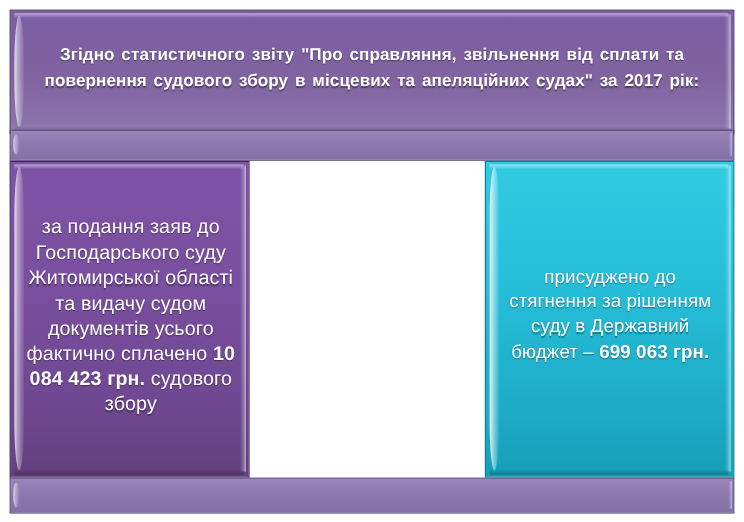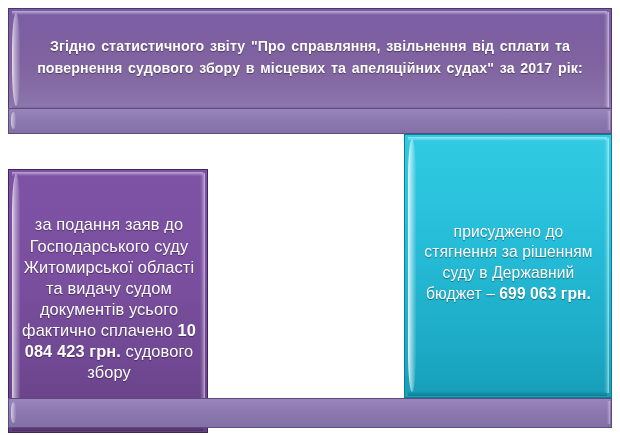--- a/index.html
+++ b/index.html
@@ -115,21 +115,20 @@
     padding: 4px 26px 8px 26px;
     line-height: 1.52;
     word-spacing: 1.6px;
   }
 
   
   #panel-left {
     left: 8px; top: 134px; width: 200px; height: 264px;
     background: linear-gradient(to bottom, #7e52a5 0%, #7a4f9f 40%, #6f4791 78%, #65407f 100%);
     border-color: #3f2460;
-    margin-top: 35px;
   }
   #panel-left .panel-text {
     font-size: 16.4px;
     padding: 6px 8px 10px 10px;
     line-height: 1.29;
   }
 
   #panel-middle {
     left: 212px; top: 134px; width: 188px; height: 264px;
     background: linear-gradient(to bottom, #4b60c9 0%, #4257bd 38%, #3a4ba6 75%, #33418f 100%);

